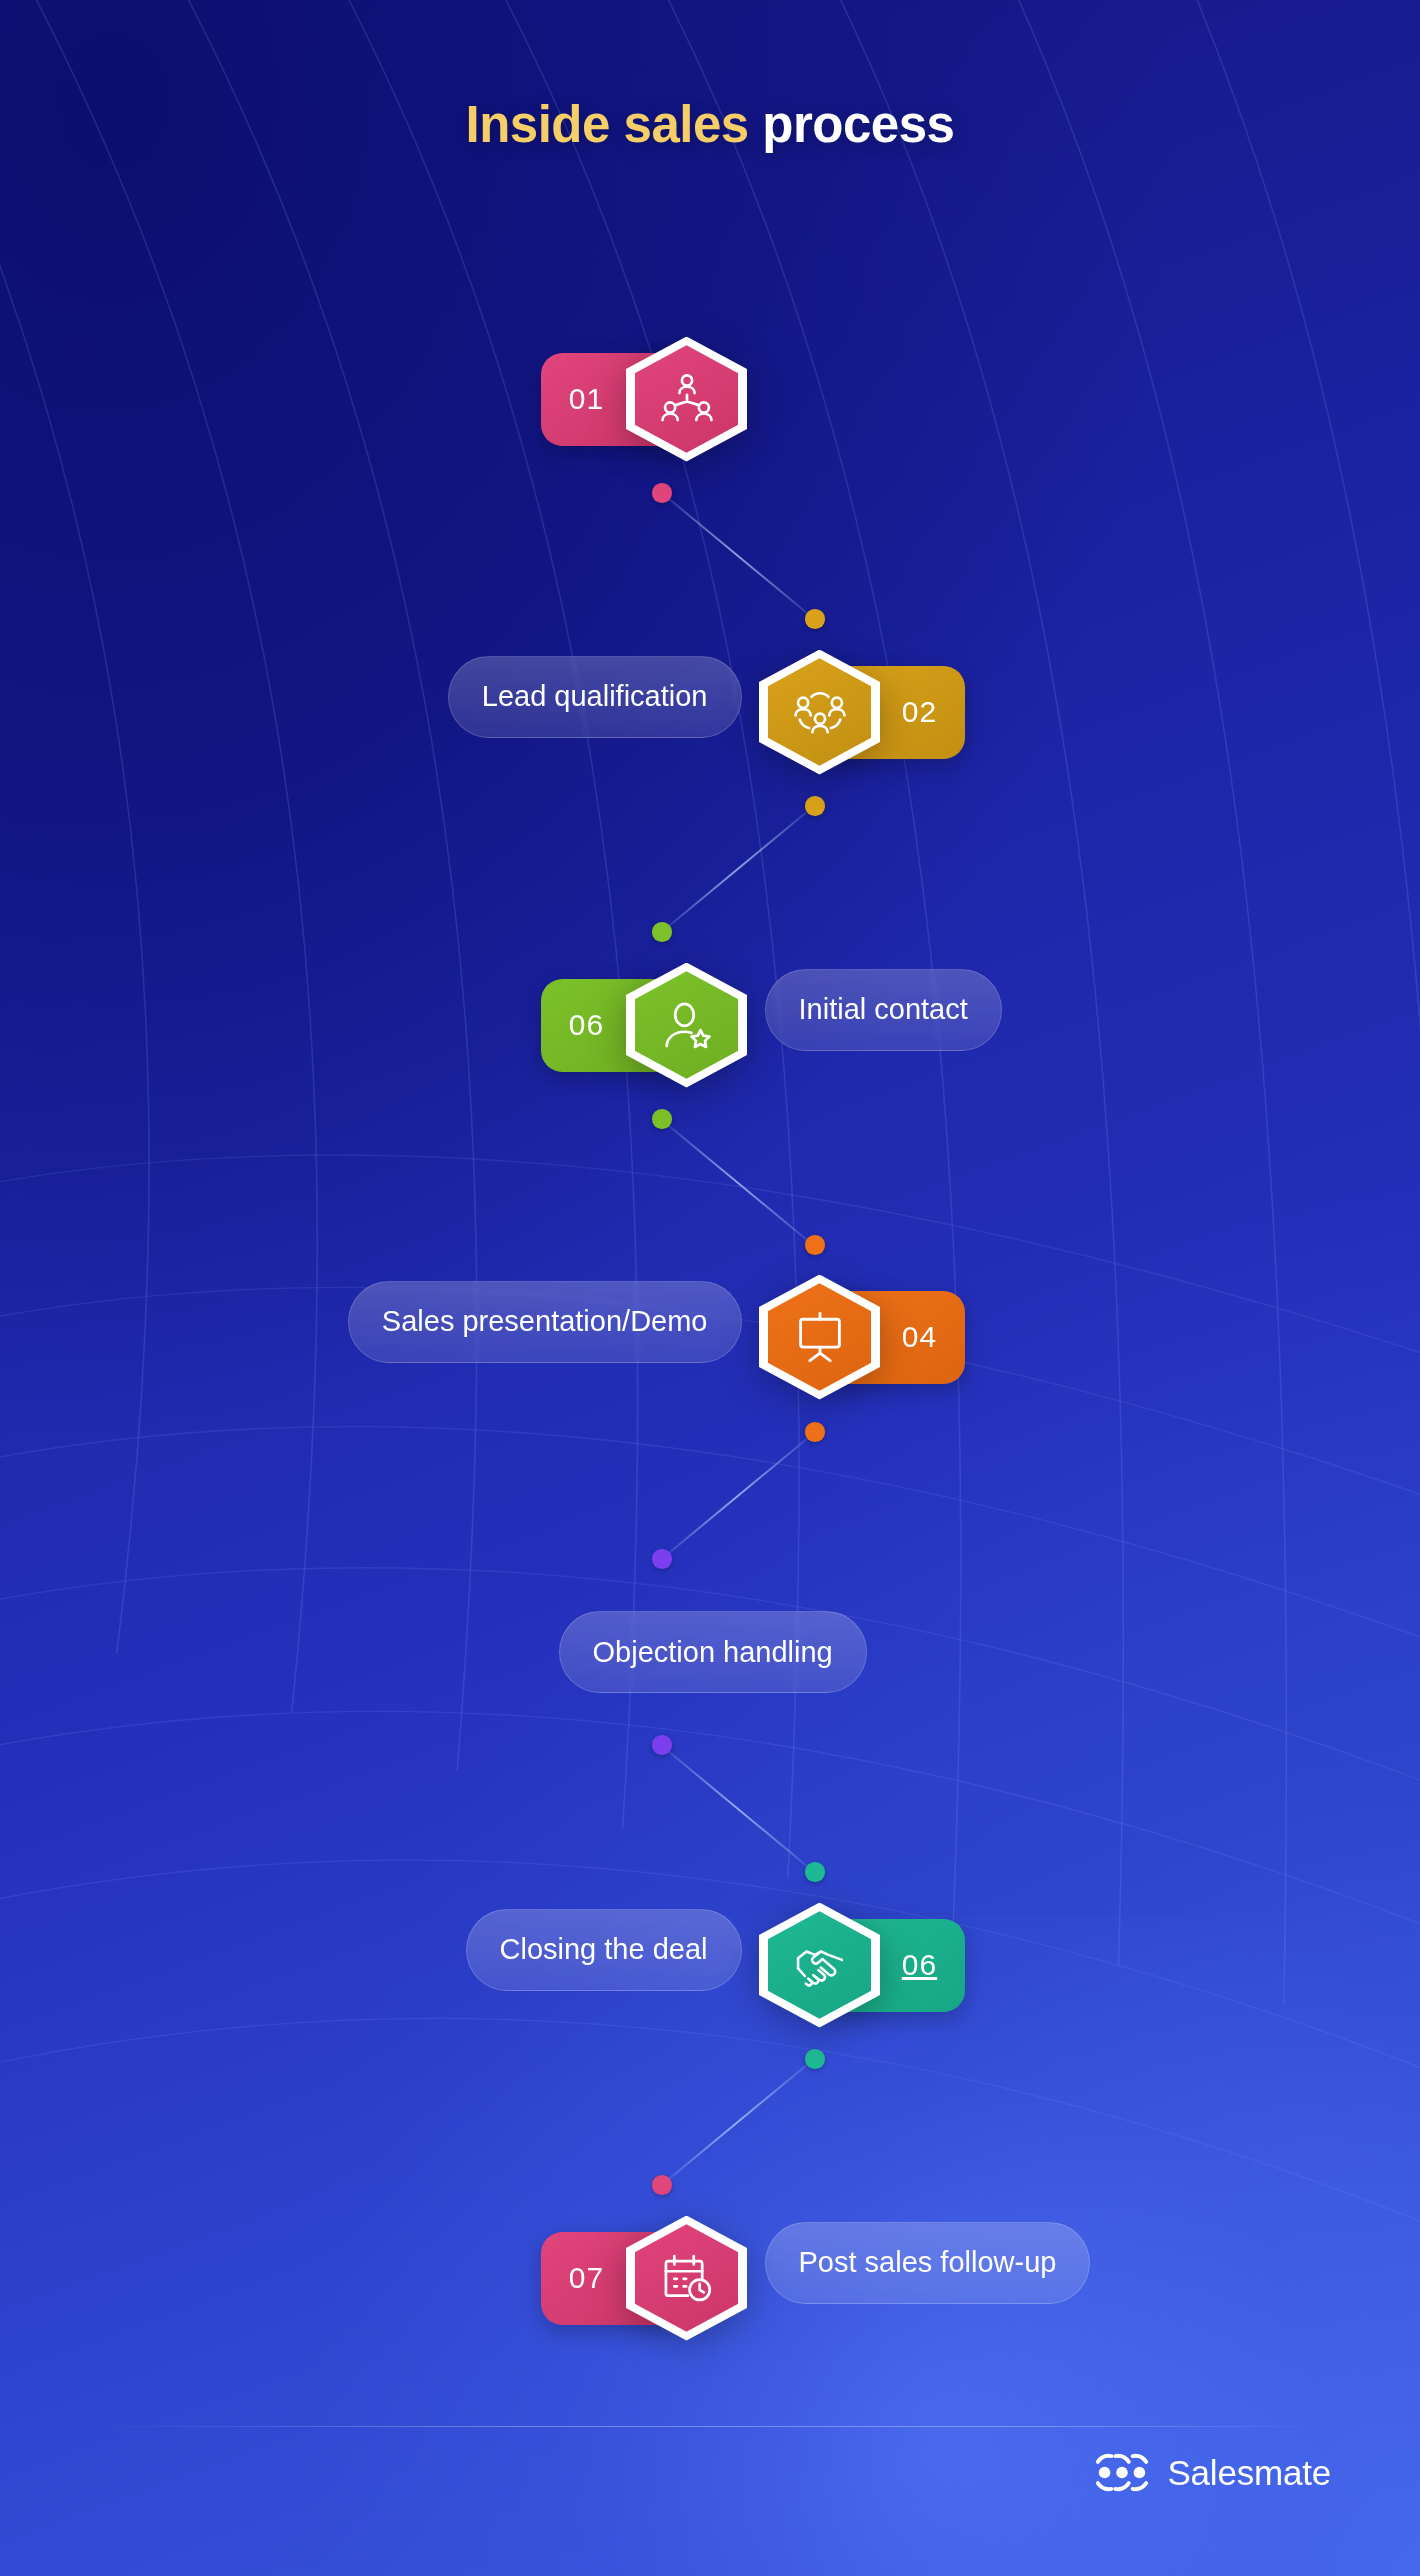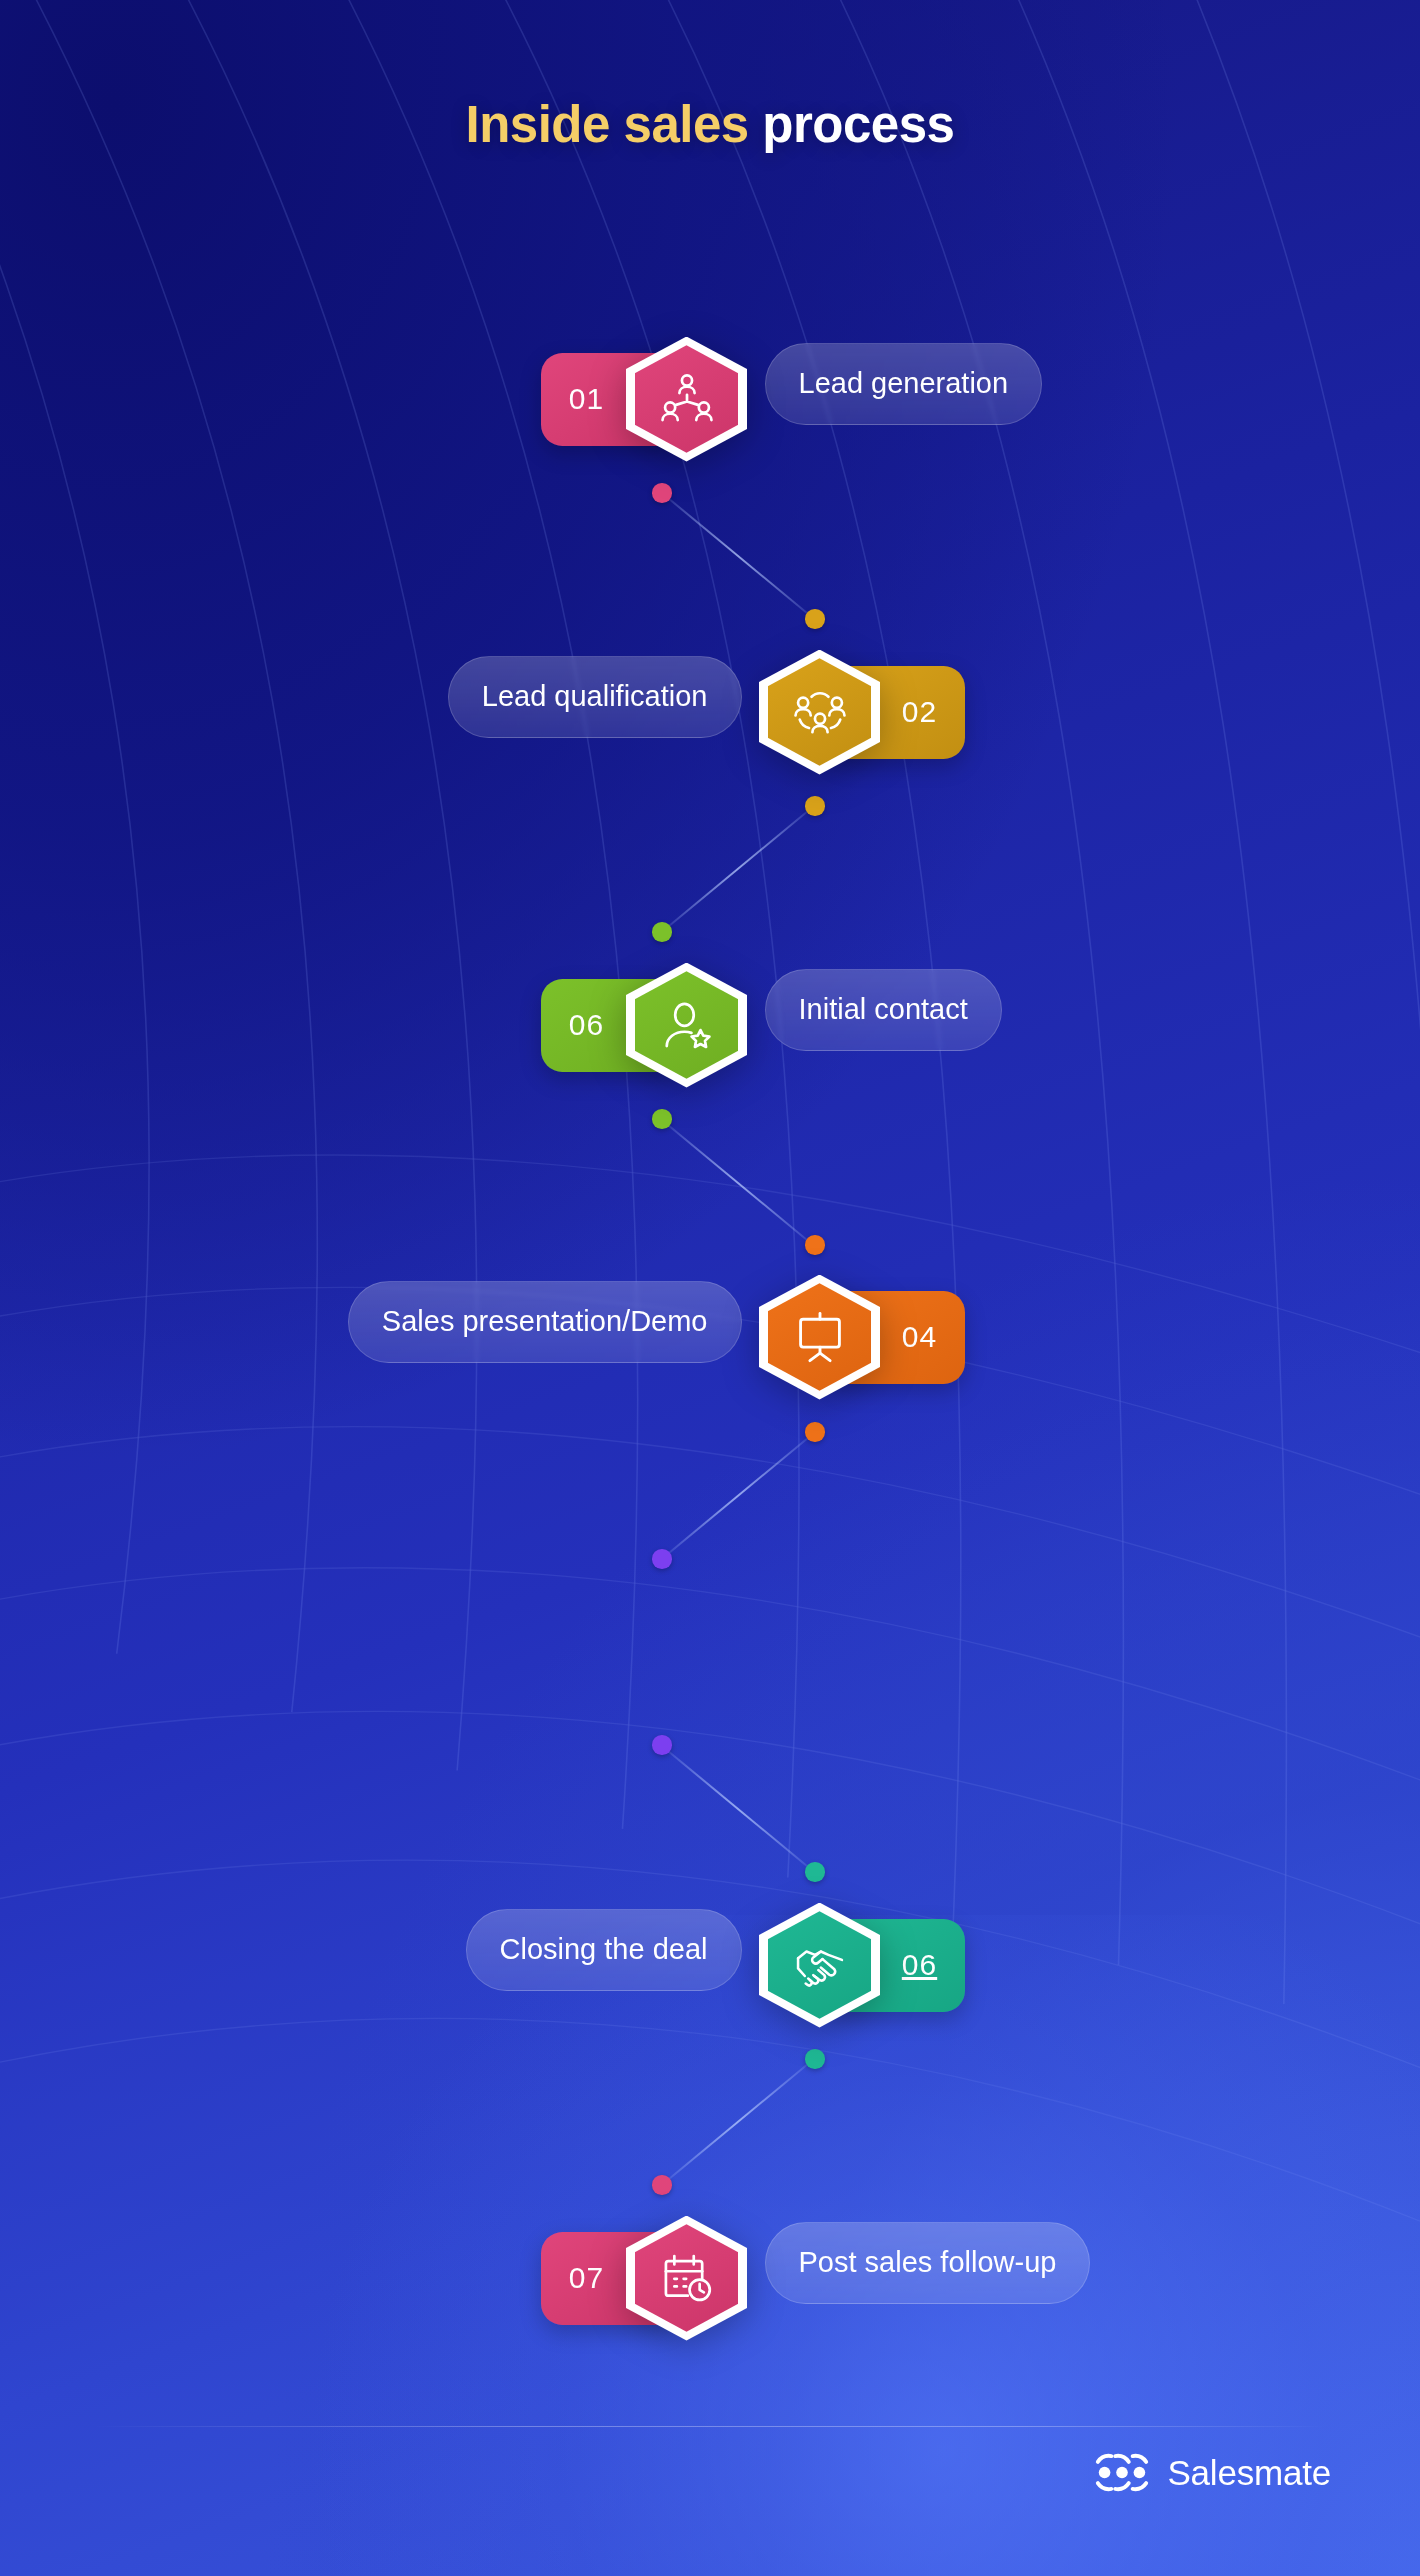--- a/index.html
+++ b/index.html
@@ -241,23 +241,20 @@
       <path d="M23 25c0-4.5 4-7.5 9-7.5s9 3 9 7.5"></path>
       <circle cx="12" cy="42" r="6"></circle>
       <path d="M3 57c0-4.5 4-7.5 9-7.5s9 3 9 7.5"></path>
       <circle cx="52" cy="42" r="6"></circle>
       <path d="M43 57c0-4.5 4-7.5 9-7.5s9 3 9 7.5"></path>
       <path d="M32 27v8M32 35l-13 4M32 35l13 4"></path>
     </svg>
               </div>
             </div>
           </div>
-          <div class="pill">
-            <span>Lead generation</span>
-          </div>
         </div>
       </div>
       <div class="step left" style="top: 639px;">
         <div class="inner" style="justify-content: flex-end; padding-right: 455px;">
           <div class="pill">
             <span>Lead qualification</span>
           </div>
           <div class="node numright">
             <div class="numchip" style="background: linear-gradient(145deg, rgb(217, 162, 26) 0%, rgb(194, 143, 18) 100%);">
               <span>02</span>
@@ -321,20 +318,23 @@
       <path d="M32 44v7"></path>
       <path d="M32 51l-12 9M32 51l12 9"></path>
     </svg>
               </div>
             </div>
           </div>
         </div>
       </div>
       <div class="step right" style="top: 1579px;">
         <div class="inner">
+          <div class="pill">
+            <span>Objection handling</span>
+          </div>
         </div>
       </div>
       <div class="step left" style="top: 1892px;">
         <div class="inner" style="justify-content: flex-end; padding-right: 455px;">
           <div class="pill">
             <span>Closing the deal</span>
           </div>
           <div class="node numright">
             <div class="numchip" style="background: linear-gradient(145deg, rgb(31, 184, 148) 0%, rgb(23, 166, 132) 100%); text-decoration: underline;">
               <span>06</span>

